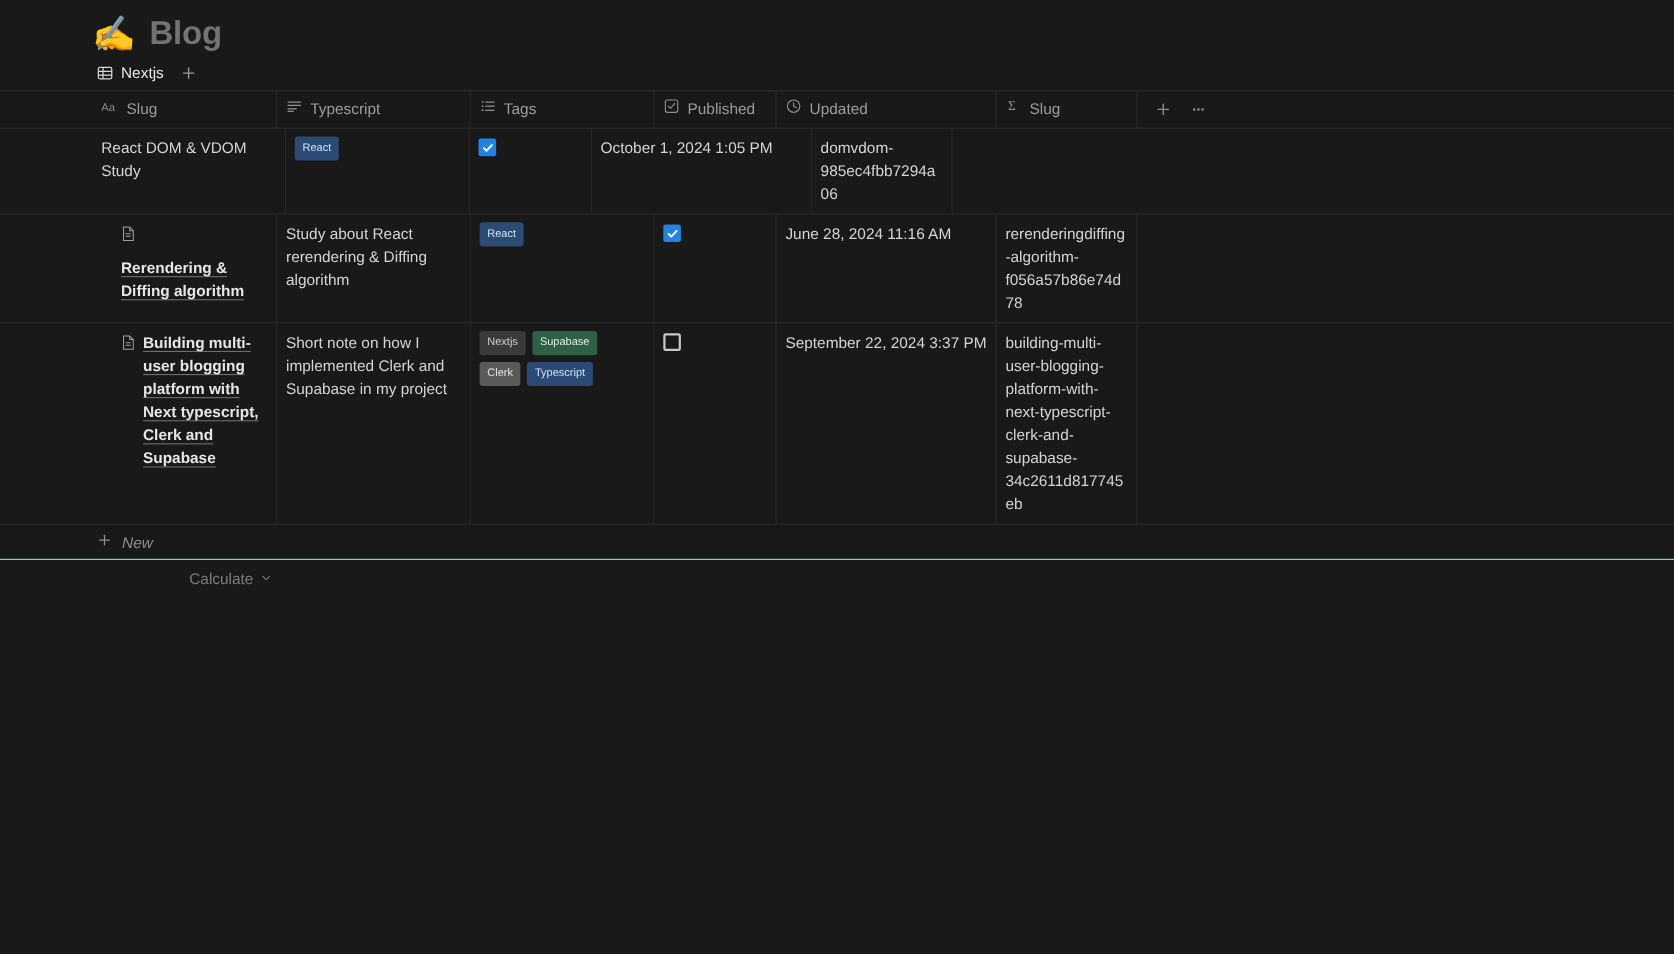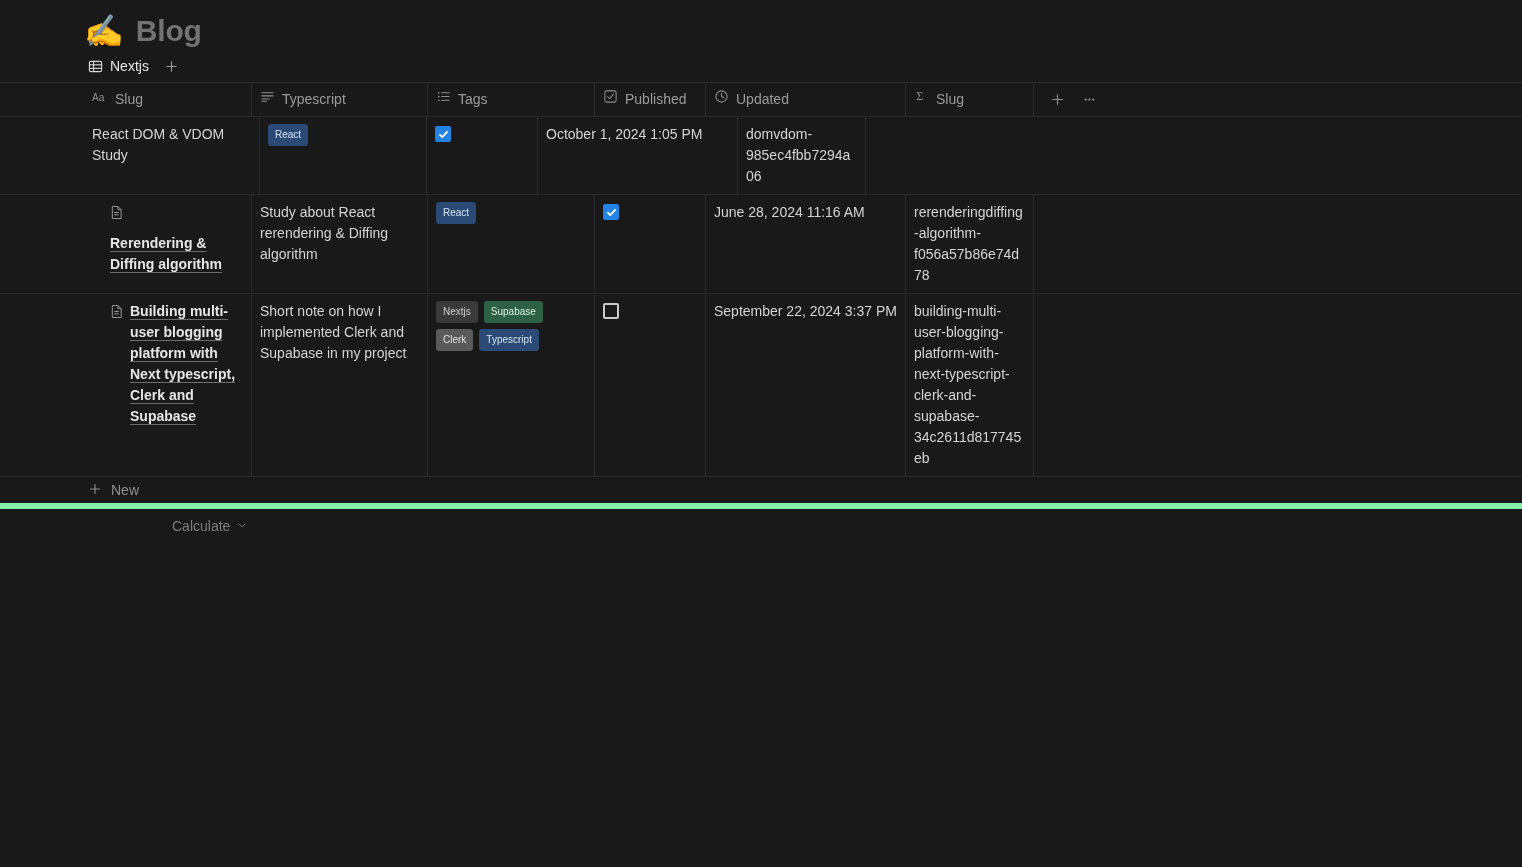--- a/index.html
+++ b/index.html
@@ -110,21 +110,21 @@
   .checkbox svg { display: block; }
 
   
   .row-1 .cell { min-height: 74px; }
   .row-2 .cell { min-height: 95px; flex-direction: column; }
   .row-3 .cell { min-height: 174px; }
 
   
   .new-row {
     display: flex; align-items: center; width: 1522px; height: 32px;
-    border-bottom: 6px solid #86efac; cursor: pointer;
+    border-bottom: 1px solid #86efac; cursor: pointer; font-style: italic;
   }
   .new-inner {
     display: flex; align-items: center; gap: 9px;
     padding-left: 88px; color: #8f8f8f; font-size: 14px;
   }
 
   
   .calc-row { display: flex; align-items: center; height: 34px; width: 1522px; }
   .calc-btn {
     margin-left: 172px; display: flex; align-items: center; gap: 6px;

